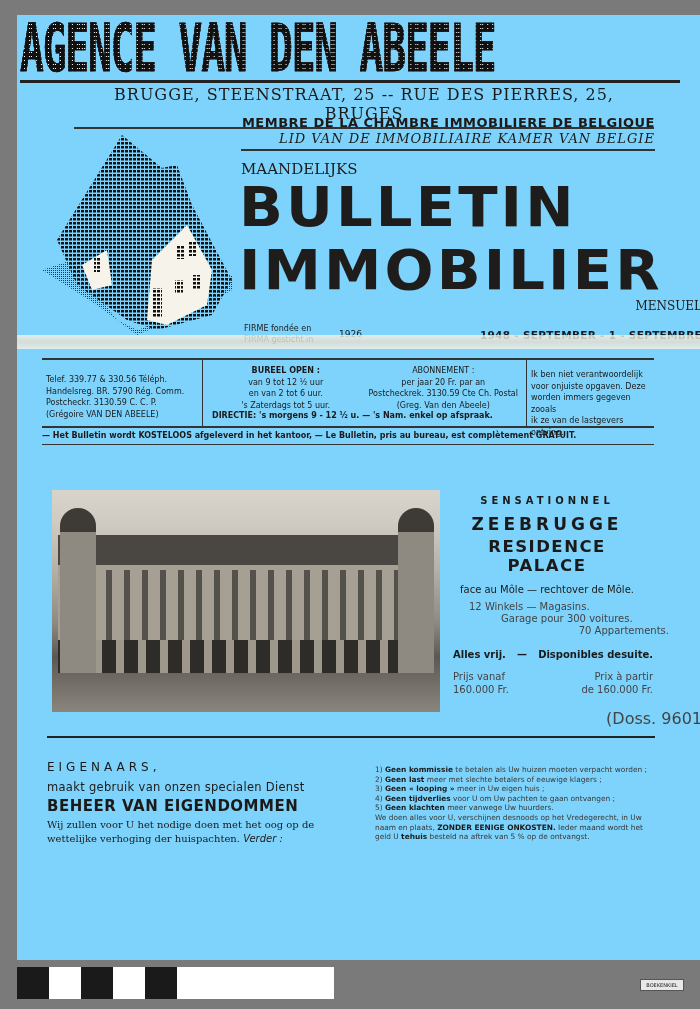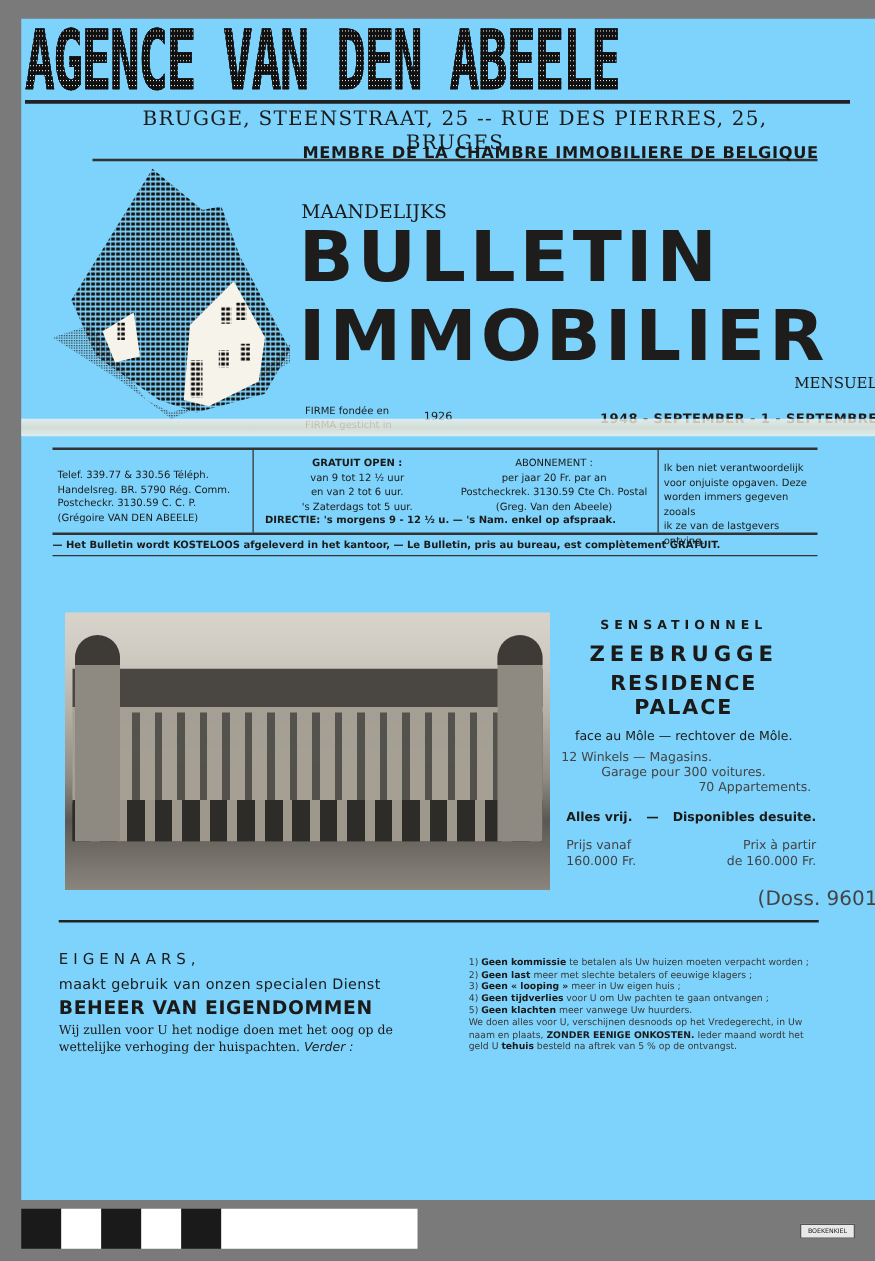--- a/index.html
+++ b/index.html
@@ -42,21 +42,21 @@
   .photo .tower-l, .photo .tower-r { position:absolute; top:33px; width:36px; height:150px; background:#8f8a81; }
   .photo .tower-l { left:8px; } .photo .tower-r { right:6px; }
   .photo .dome-l, .photo .dome-r { position:absolute; top:18px; width:36px; height:24px; border-radius:18px 18px 0 0; background:#3e3b37; }
   .photo .dome-l { left:8px; } .photo .dome-r { right:6px; }
 
   .sens { position:absolute; left:430px; top:478px; width:200px; text-align:center; }
   .sens .s1 { font-size:10px; font-weight:bold; letter-spacing:4px; margin-top:2px; }
   .sens .s2 { font-size:17px; font-weight:bold; letter-spacing:4px; margin-top:8px; }
   .sens .s3 { font-size:16.5px; font-weight:bold; letter-spacing:1.5px; margin-top:3px; }
   .sens .s4 { font-size:10px; margin-top:9px; }
-  .facts { position:absolute; left:432px; top:586px; width:200px; font-size:10px; color:#444; line-height:12px; }
+  .facts { position:absolute; left:452px; top:586px; width:200px; font-size:10px; color:#444; line-height:12px; }
   .facts div:nth-child(2) { padding-left:32px; }
   .facts div:nth-child(3) { text-align:right; }
   .alles { position:absolute; left:436px; top:634px; width:200px; font-size:10px; font-weight:bold; display:flex; justify-content:space-between; }
   .prijs { position:absolute; left:436px; top:655px; width:200px; font-size:10px; color:#444; line-height:13px; display:flex; justify-content:space-between; }
   .prijs .r { text-align:right; }
   .doss { position:absolute; right:30px; top:694px; font-size:16px; color:#444; }
 
   .divider { position:absolute; left:30px; top:721px; width:608px; border-top:2px solid #222; }
 
   .eig { position:absolute; left:30px; top:745px; width:320px; }
@@ -99,20 +99,21 @@
     <rect x="140" y="115" width="8" height="14" fill="url(#dots)"></rect>
     <rect x="152" y="112" width="8" height="14" fill="url(#dots)"></rect>
     <rect x="138" y="150" width="8" height="14" fill="url(#dots)"></rect>
     <rect x="155" y="145" width="8" height="14" fill="url(#dots)"></rect>
     <rect x="115" y="158" width="10" height="30" fill="url(#dots)"></rect>
     <polygon points="45,135 70,120 75,155 55,160" fill="#f6f3ea"></polygon>
     <rect x="57" y="128" width="6" height="14" fill="url(#dots)"></rect>
   </svg>
 
   <div class="membre">MEMBRE DE LA CHAMBRE IMMOBILIERE DE BELGIQUE</div>
+  <div class="lid">LID VAN DE IMMOBILIAIRE KAMER VAN BELGIE</div>
 
   <div class="maand">MAANDELIJKS</div>
   <div class="title1">BULLETIN</div>
   <div class="title2">IMMOBILIER</div>
   <div class="mensuel">MENSUEL</div>
 
   <div class="firme">
     <div>FIRME fondée en</div>
     <div>FIRMA gesticht in</div>
   </div>
@@ -121,21 +122,21 @@
 
   <div class="infobox">
     <div class="infocol col1">
       <div>Telef. 339.77 &amp; 330.56 Téléph.</div>
       <div>Handelsreg. BR. 5790 Rég. Comm.</div>
       <div>Postcheckr. 3130.59 C. C. P.</div>
       <div>(Grégoire VAN DEN ABEELE)</div>
     </div>
     <div class="infocol col2">
       <div class="sub">
-        <div style="font-weight:bold">GRATUIT OPEN :</div>
+        <div style="font-weight:bold">BUREEL OPEN :</div>
         <div>van 9 tot 12 ½ uur</div>
         <div>en van 2 tot 6 uur.</div>
         <div>'s Zaterdags tot 5 uur.</div>
       </div>
       <div class="sub">
         <div>ABONNEMENT :</div>
         <div>per jaar 20 Fr. par an</div>
         <div>Postcheckrek. 3130.59 Cte Ch. Postal</div>
         <div>(Greg. Van den Abeele)</div>
       </div>

